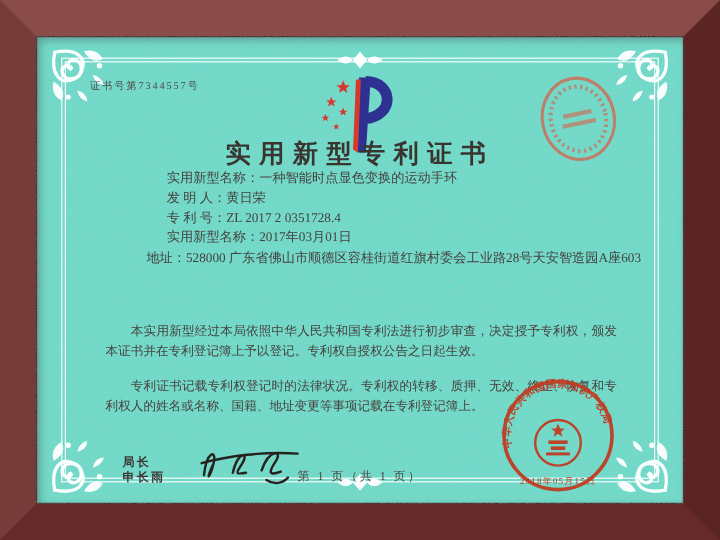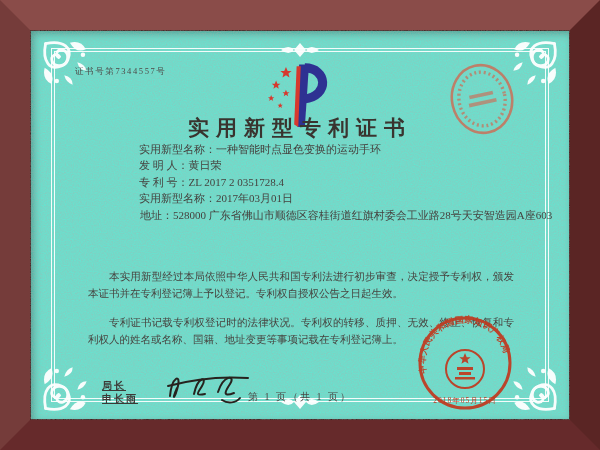--- a/index.html
+++ b/index.html
@@ -24,27 +24,27 @@
   .cert-no{position:absolute;left:45px;top:36px;font-size:8.5px;color:#4c4a48;
     letter-spacing:1.6px;}
   .logo{position:absolute;left:224px;top:28px;width:82px;height:74px;}
   .oval-seal{position:absolute;left:416px;top:30px;width:72px;height:78px;
     transform:rotate(-12deg);opacity:.8;}
   .title{position:absolute;left:0;right:0;top:84px;text-align:center;
     font-size:21px;font-weight:700;color:#39342f;letter-spacing:7px;}
   .fields{position:absolute;left:0;top:111px;width:428px;font-size:11px;
     color:#45423f;margin-left:24px;}
   .field{height:16.4px;line-height:16.4px;padding-left:85px;white-space:nowrap;}
-  .field.wide{padding-left:86px;}
+  .field.wide{padding-left:68px;}
   .field .gap{display:inline-block;width:92px;}
   .paras{position:absolute;left:46px;top:226px;width:450px;font-size:10.5px;
     line-height:17px;color:#46433f;text-align:justify;}
   .paras p{margin:12px;text-indent:2em;}
   .director{position:absolute;left:72px;top:349px;font-size:10px;line-height:13px;
-    color:#3c3936;font-weight:700;letter-spacing:2px;text-decoration:underline;}
+    color:#3c3936;font-weight:700;letter-spacing:2px;}
   .signature{position:absolute;left:130px;top:336px;width:96px;height:46px;}
   .page-info{position:absolute;left:218px;top:360px;font-size:10px;color:#4a4744;
     letter-spacing:2px;}
   .big-seal{position:absolute;left:386px;top:284px;width:98px;height:98px;opacity:.93;}
   .seal-date{position:absolute;left:390px;top:366px;width:90px;text-align:center;
     font-size:7.5px;color:#c03a20;letter-spacing:1px;}
 </style>
 </head>
 <body>
 

